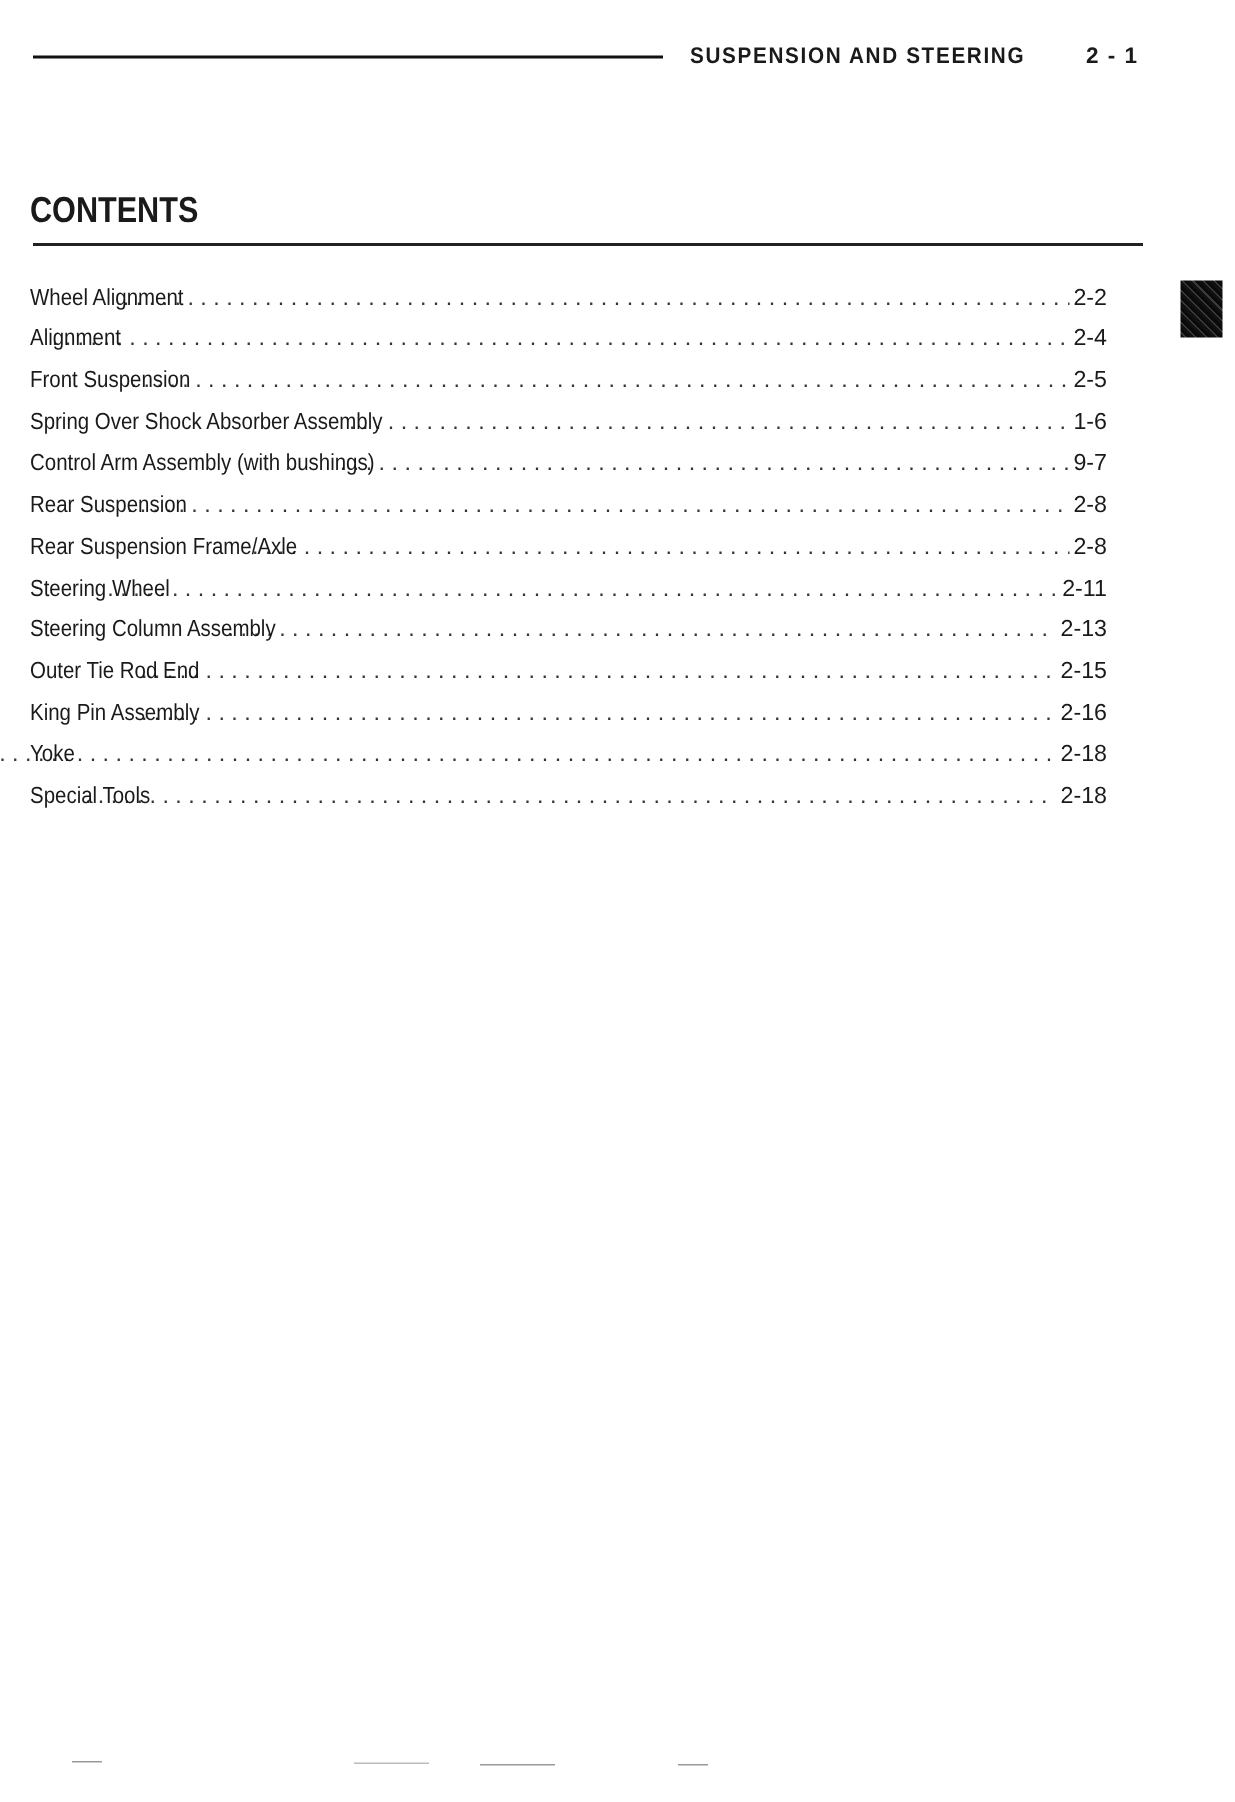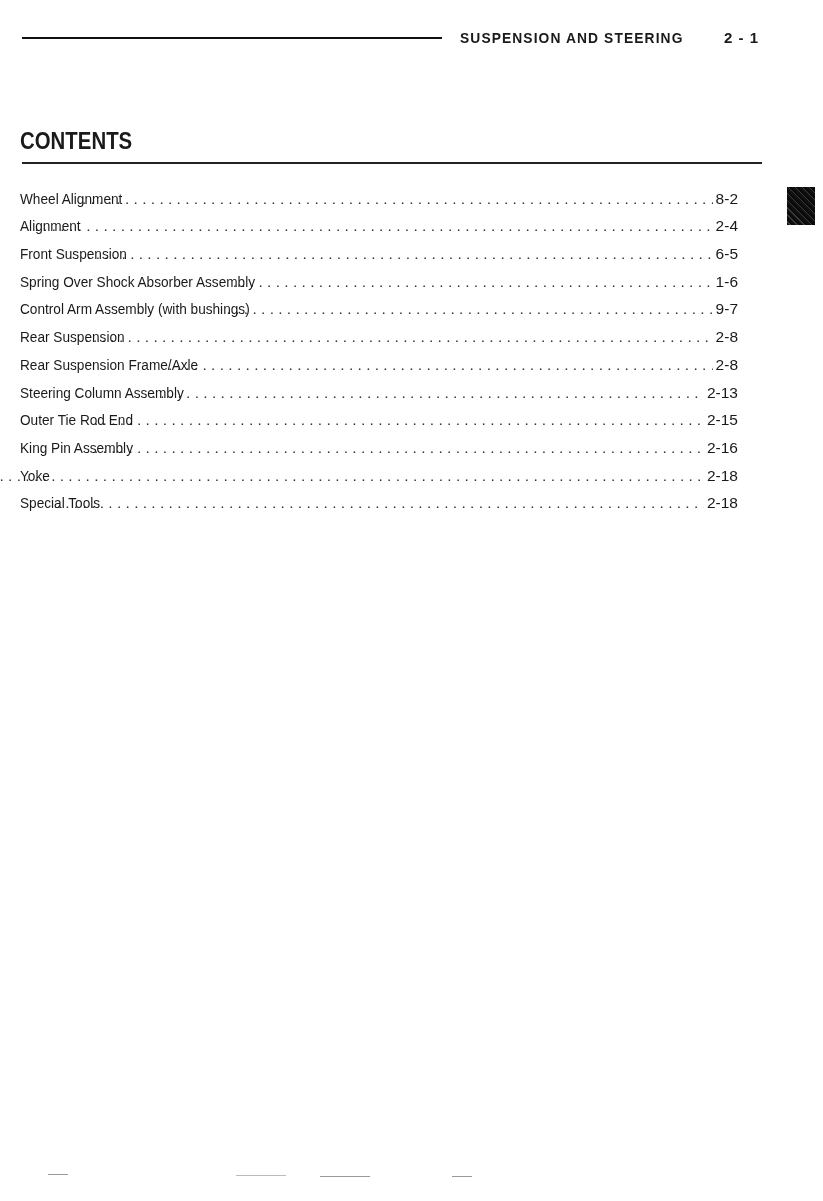--- a/index.html
+++ b/index.html
@@ -29,51 +29,56 @@
 <div class="header-title">SUSPENSION AND STEERING</div>
 <div class="header-page">2 - 1</div>
 
 <div class="contents-title">CONTENTS</div>
 <div class="contents-rule"></div>
 
 <ul class="toc">
   <li class="toc-item">
       <span class="label">Wheel Alignment</span>
       <span class="leader"></span>
-      <span class="page">8-2</span>
+      <span class="page">2-2</span>
     </li>
   <li class="toc-item">
       <span class="label">Alignment</span>
       <span class="leader"></span>
       <span class="page">2-4</span>
     </li>
   <li class="toc-item">
       <span class="label">Front Suspension</span>
       <span class="leader"></span>
-      <span class="page">6-5</span>
+      <span class="page">2-5</span>
     </li>
   <li class="toc-item">
       <span class="label">Spring Over Shock Absorber Assembly</span>
       <span class="leader"></span>
       <span class="page">1-6</span>
     </li>
   <li class="toc-item">
       <span class="label">Control Arm Assembly (with bushings)</span>
       <span class="leader"></span>
       <span class="page">9-7</span>
     </li>
   <li class="toc-item">
       <span class="label">Rear Suspension</span>
       <span class="leader"></span>
       <span class="page">2-8</span>
     </li>
   <li class="toc-item">
       <span class="label">Rear Suspension Frame/Axle</span>
       <span class="leader"></span>
       <span class="page">2-8</span>
+    </li>
+  <li class="toc-item">
+      <span class="label">Steering Wheel</span>
+      <span class="leader"></span>
+      <span class="page">2-11</span>
     </li>
   <li class="toc-item">
       <span class="label">Steering Column Assembly</span>
       <span class="leader"></span>
       <span class="page">2-13</span>
     </li>
   <li class="toc-item">
       <span class="label">Outer Tie Rod End</span>
       <span class="leader"></span>
       <span class="page">2-15</span>

